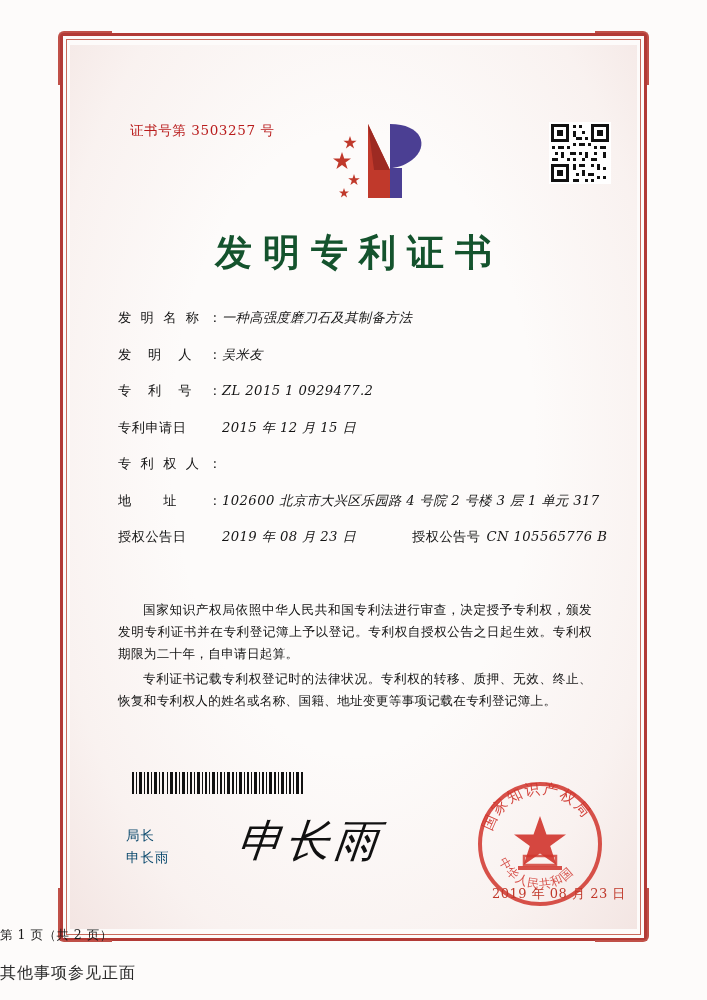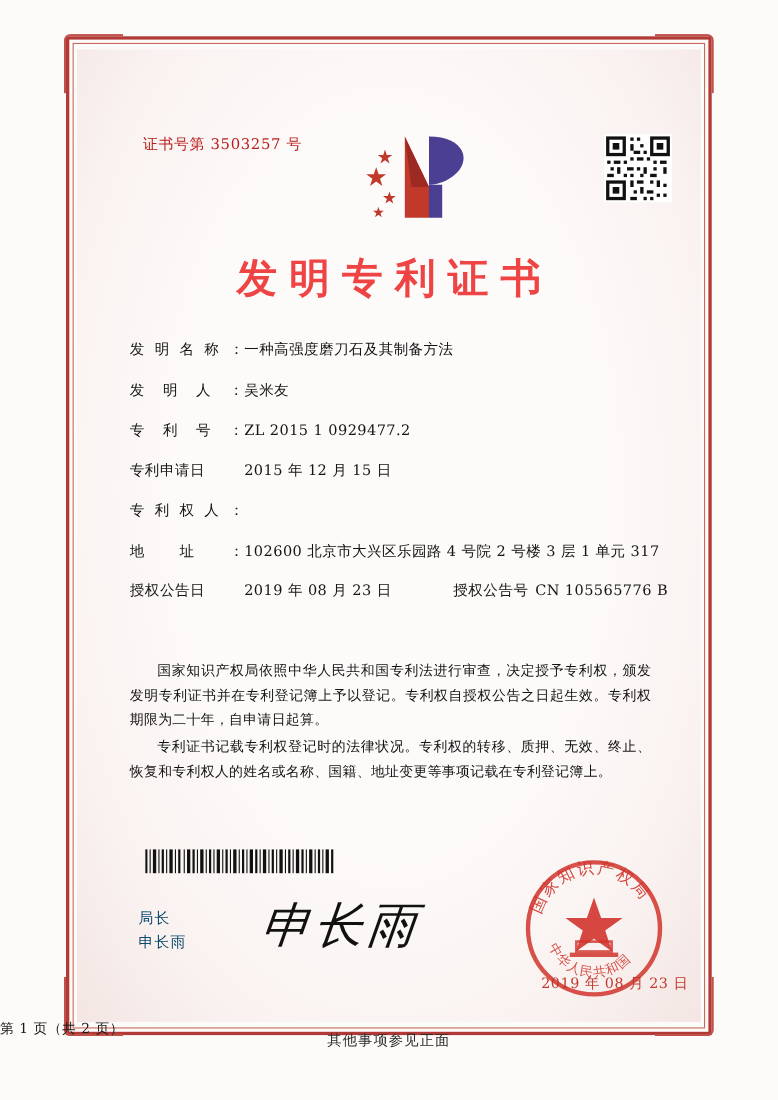--- a/index.html
+++ b/index.html
@@ -81,21 +81,21 @@
     width: 62px; height: 62px;
   }
 
   .title {
     position: absolute;
     left: 0; right: 0;
     top: 228px;
     text-align: center;
     font-size: 37px;
     letter-spacing: 11px;
-    color: #ef4444;
+    color: #14532d;
     font-weight: bold;
     font-family: "DejaVu Serif", "Liberation Serif", serif;
     text-indent: 11px;
   }
 
   
   .fields {
     position: absolute;
     left: 118px;
     top: 309px;
@@ -113,20 +113,21 @@
     width: 104px;
     flex: 0 0 104px;
     letter-spacing: 0.5px;
   }
   .lbl.spread {
     display: flex;
     justify-content: space-between;
   }
   .val {
     letter-spacing: 0.4px;
+    font-style: italic;
   }
   .row.dual .lbl { width: 104px; flex: 0 0 104px; }
   .lbl2 {
     flex: 0 0 auto;
     margin-left: 56px;
     letter-spacing: 0.5px;
   }
 
   
   .body-text {
@@ -193,23 +194,23 @@
     left: 0; right: 0;
     top: 927px;
     text-align: left;
     font-size: 12.5px;
     color: #1a1a1a;
     letter-spacing: 0.5px;
   }
   .footnote {
     position: absolute;
     left: 0; right: 0;
-    top: 937px;
-    text-align: center;
-    font-size: 13px;
+    top: 963px;
+    text-align: left;
+    font-size: 16px;
     color: #2a2a2a;
     letter-spacing: 1px;
   }
 </style>
 </head>
 <body>
 
 <div class="page">
 
   <div class="border-outer"></div>

